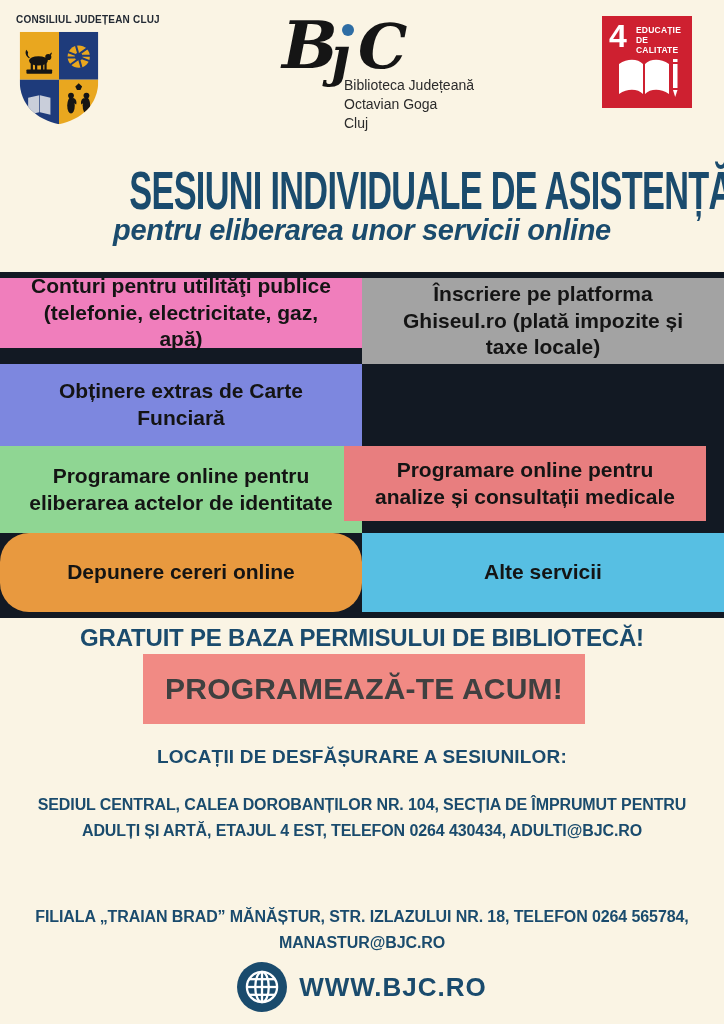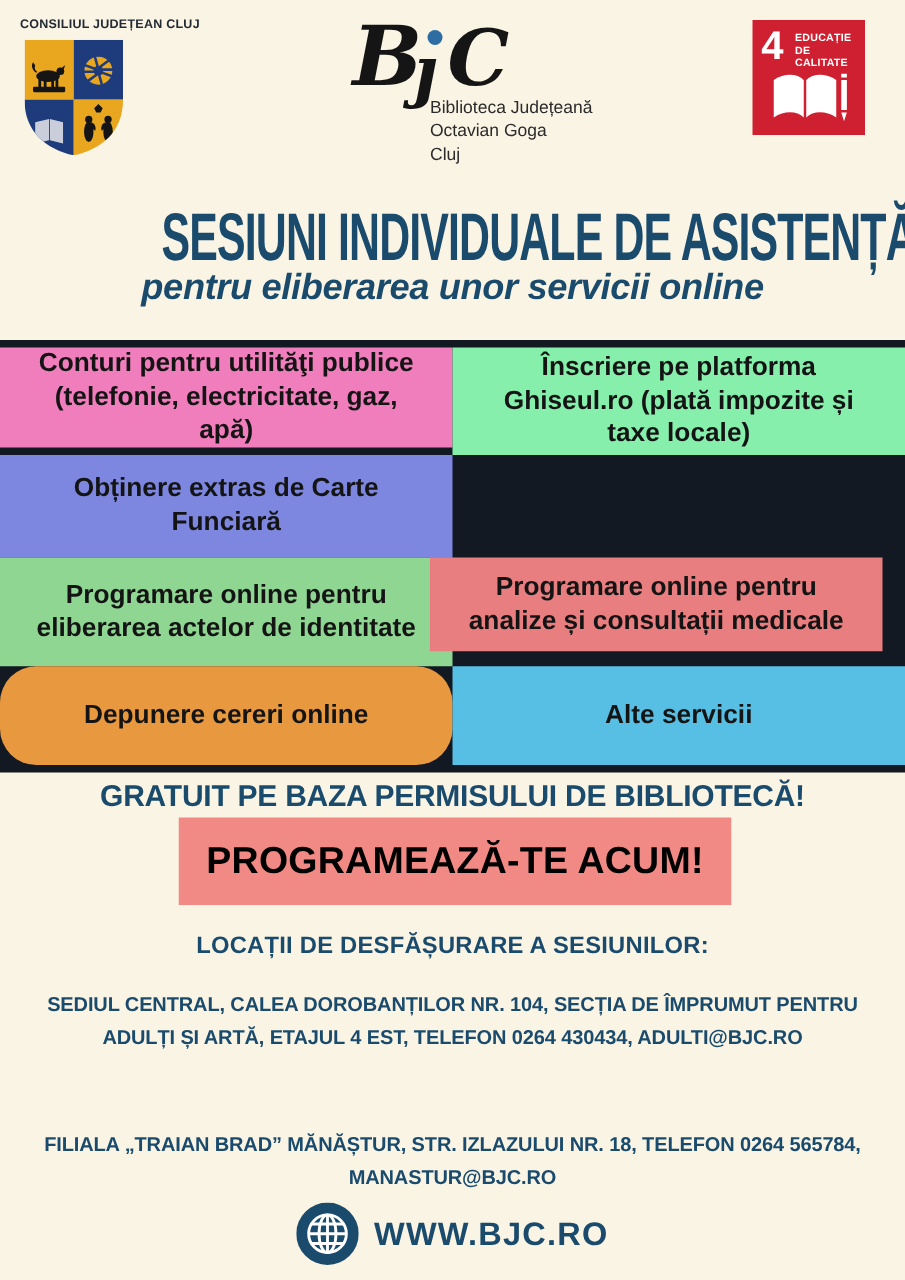--- a/index.html
+++ b/index.html
@@ -26,34 +26,34 @@
   
   .title-wrap{position:absolute;left:0;top:162px;width:724px;text-align:center;}
   .title-main{display:inline-block;white-space:nowrap;font-size:49px;font-weight:800;letter-spacing:-1px;
               transform:scale(.70,1.1);transform-origin:center;}
   .subtitle-wrap{position:absolute;left:0;top:214px;width:724px;text-align:center;}
   .subtitle{display:inline-block;font-size:29px;font-weight:700;font-style:italic;letter-spacing:-.3px;}
   
   .grid{position:absolute;left:0;top:272px;width:724px;height:346px;background:#121923;}
   .cell{position:absolute;display:flex;align-items:center;justify-content:center;text-align:center;
         font-size:21px;font-weight:700;color:#141414;line-height:1.28;padding:0 28px;box-sizing:border-box;}
-  .c1{left:0;top:6px;width:362px;height:80px;}
+  .c1{left:0;top:6px;width:362px;height:70px;}
   .c2{left:362px;top:6px;width:362px;height:86px;}
   .c3{left:0;top:92px;width:362px;height:82px;}
   .c4{left:362px;top:92px;width:362px;height:82px;}
   .c5{left:0;top:174px;width:362px;height:87px;}
   .c6{left:344px;top:174px;width:362px;height:75px;}
   .c7{left:0;top:261px;width:362px;height:79px;border-radius:29px;}
   .c8{left:362px;top:261px;width:362px;height:79px;}
   
   .free-note{position:absolute;left:0;top:624px;width:724px;text-align:center;
              font-size:24px;font-weight:800;letter-spacing:-.2px;}
   .cta{position:absolute;left:143px;top:654px;width:442px;height:70px;
        display:flex;align-items:center;justify-content:center;
-       font-size:30px;font-weight:800;letter-spacing:.2px;color:#000000;}
+       font-size:30px;font-weight:800;letter-spacing:.2px;color:#404040;}
   
   .loc-heading{position:absolute;left:0;top:746px;width:724px;text-align:center;
                font-size:19px;font-weight:800;letter-spacing:.2px;}
   .loc{position:absolute;left:22px;width:680px;text-align:center;
        font-size:16px;font-weight:700;line-height:1.6;letter-spacing:-.1px;}
   .loc1{top:792px;}
   .loc2{top:849px;}
   .loc3{top:904px;}
   
   .footer{position:absolute;left:0;top:962px;width:724px;display:flex;align-items:center;justify-content:center;gap:12px;}
@@ -155,21 +155,21 @@
 
   <div class="title-wrap">
     <span class="title-main">SESIUNI INDIVIDUALE DE ASISTENȚĂ</span>
   </div>
   <div class="subtitle-wrap">
     <span class="subtitle">pentru eliberarea unor servicii online</span>
   </div>
 
   <div class="grid">
     <div class="cell c1" style="background-color: rgb(240, 126, 188);">Conturi pentru utilităţi publice (telefonie, electricitate, gaz, apă)</div>
-    <div class="cell c2" style="background-color: #86efac;">Înscriere pe platforma Ghiseul.ro (plată impozite și taxe locale)</div>
+    <div class="cell c2" style="background-color: #a3a3a3;">Înscriere pe platforma Ghiseul.ro (plată impozite și taxe locale)</div>
     <div class="cell c3" style="background-color: rgb(125, 135, 223);">Obținere extras de Carte Funciară</div>
     <div class="cell c5" style="background-color: rgb(143, 214, 147);">Programare online pentru eliberarea actelor de identitate</div>
     <div class="cell c6" style="background-color: rgb(232, 126, 127);">Programare online pentru analize și consultații medicale</div>
     <div class="cell c7" style="background-color: rgb(232, 153, 63);">Depunere cereri online</div>
     <div class="cell c8" style="background-color: rgb(87, 191, 227);">Alte servicii</div>
   </div>
 
   <div class="free-note">GRATUIT PE BAZA PERMISULUI DE BIBLIOTECĂ!</div>
   <div class="cta" style="background-color: rgb(241, 138, 132);">PROGRAMEAZĂ-TE ACUM!</div>
 

